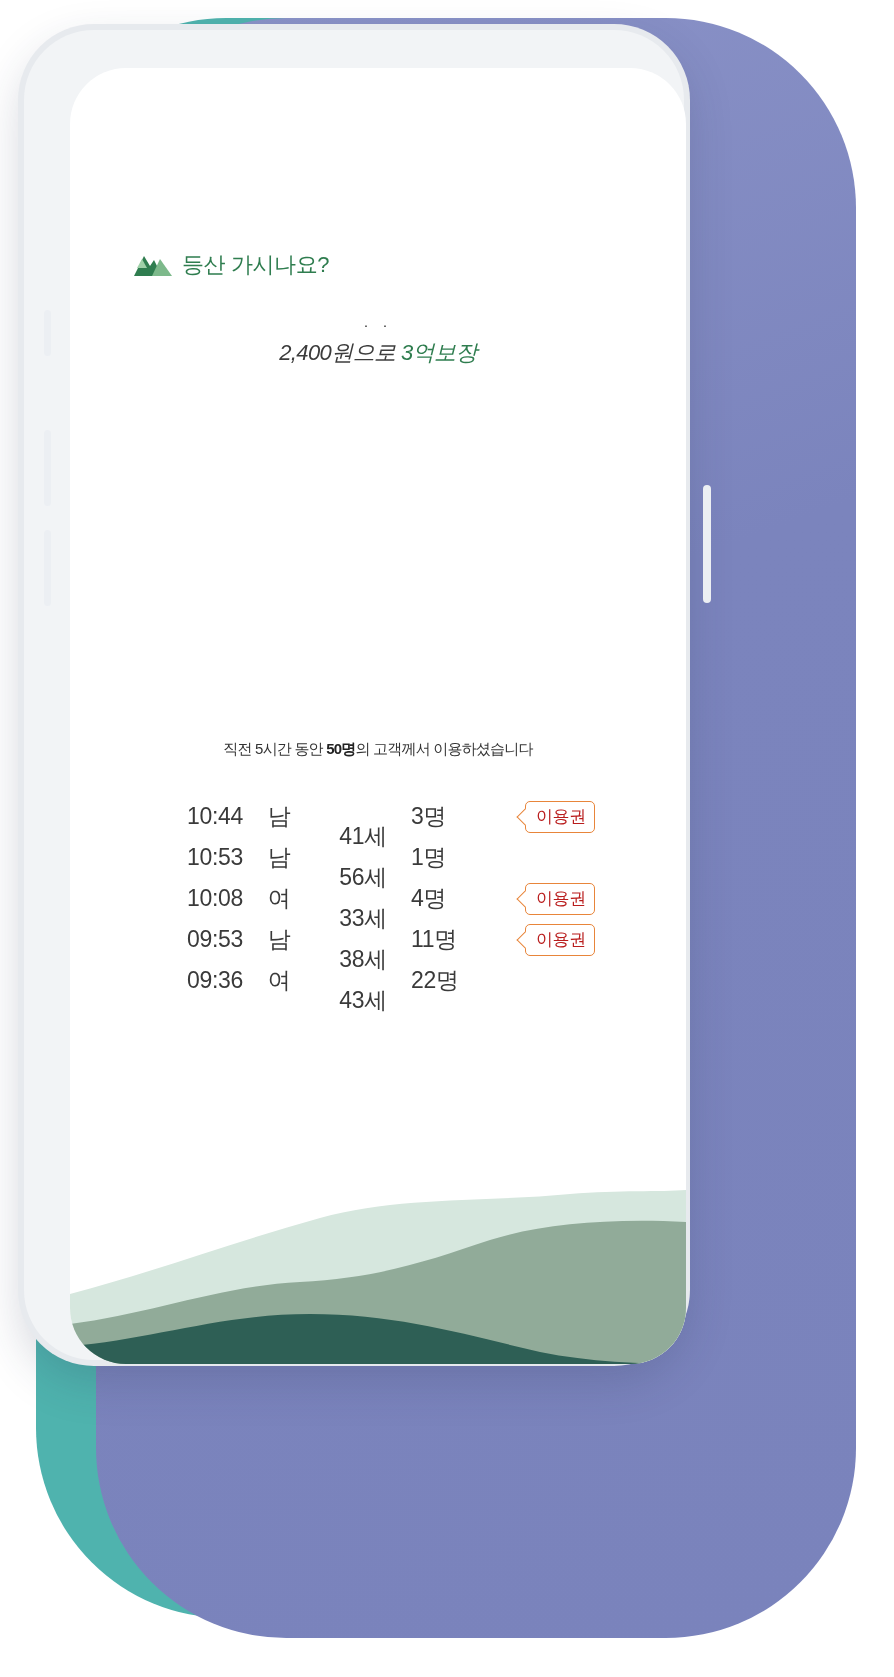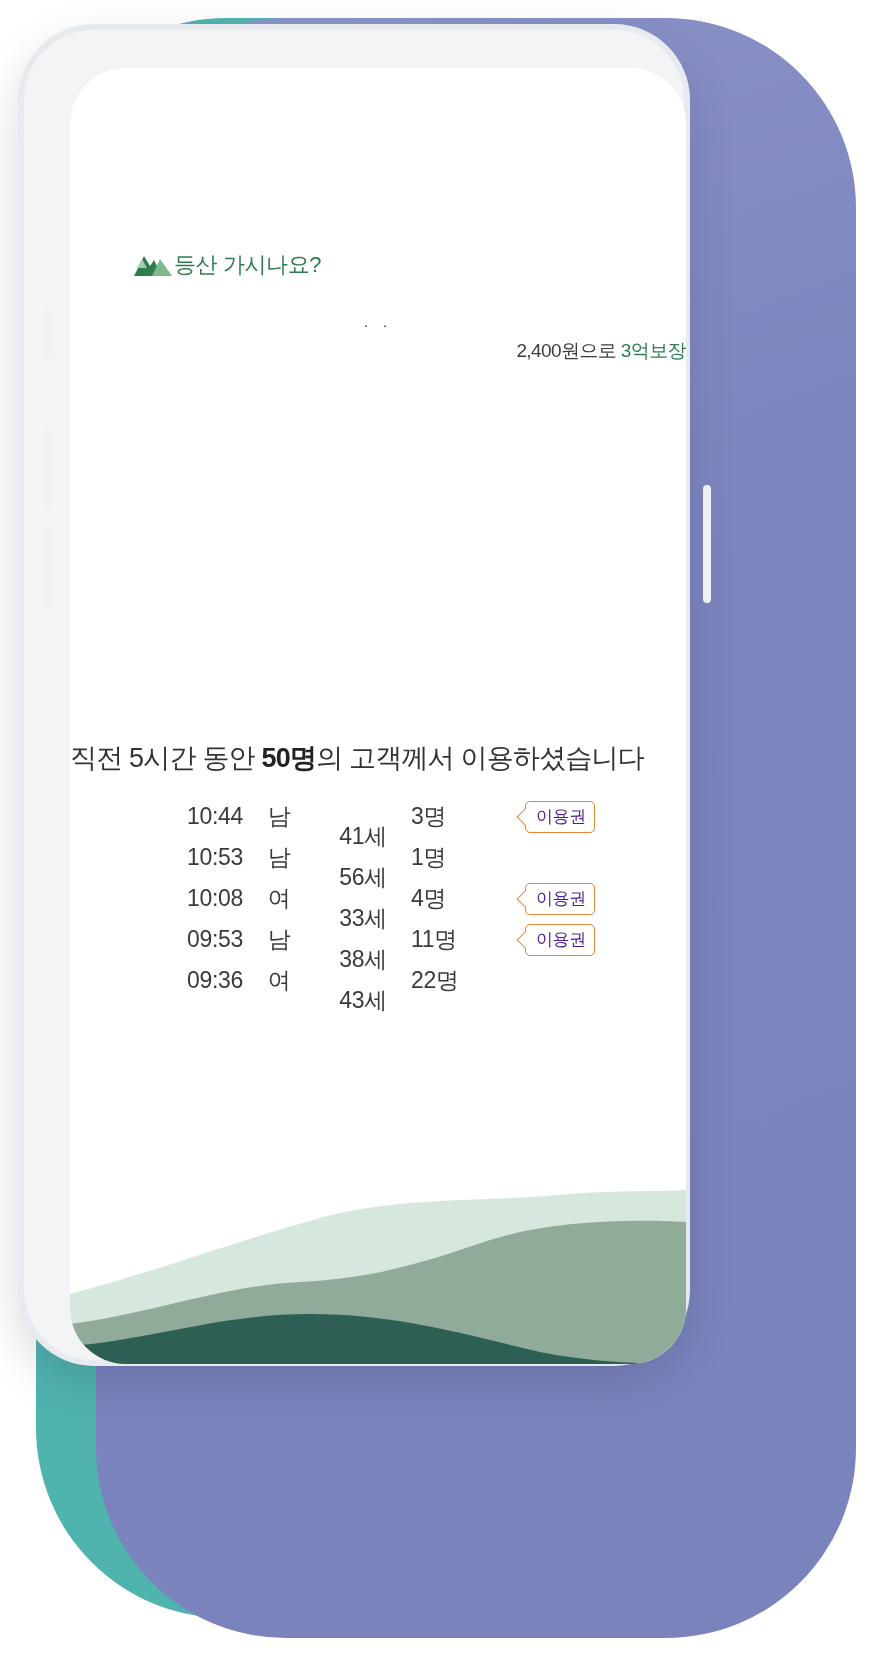--- a/index.html
+++ b/index.html
@@ -72,20 +72,21 @@
     position: absolute;
     inset: 0;
   }
 
   .brand-row {
     position: absolute;
     left: 60px;
     top: 178px;
     display: flex;
     align-items: flex-end;
+    gap: 8px;
   }
   .brand-icon { width: 44px; height: 36px; display: block; }
   .brand-text {
     font-size: 22px;
     color: #2f7d4f;
     font-weight: 400;
     letter-spacing: -0.4px;
     padding-bottom: 2px;
   }
 
@@ -98,24 +99,25 @@
     color: #2e2e2e;
     font-size: 15px;
     letter-spacing: 5px;
   }
 
   .headline-sub {
     position: absolute;
     left: 0;
     right: 0;
     top: 270px;
-    text-align: right;
-    font-size: 19px;
+    text-align: center;
+    font-size: 22px;
     color: #3c3c3c;
     letter-spacing: -0.6px;
+    font-style: italic;
   }
   .headline-sub .hl { color: #2f7d4f; }
 
   .headline-main {
     position: absolute;
     left: 0;
     right: 0;
     top: 320px;
     text-align: center;
     font-size: 34px;
@@ -139,21 +141,22 @@
     letter-spacing: -0.8px;
     font-family: "Liberation Sans", sans-serif;
     cursor: pointer;
   }
 
   .usage-summary {
     position: absolute;
     left: 0;
     right: 0;
     top: 672px;
-    font-size: 27px;
+    text-align: center;
+    font-size: 15px;
     color: #333;
     letter-spacing: -0.8px;
   }
   .usage-summary b { font-weight: bold; color: #222; }
 
   .usage-table {
     position: absolute;
     left: 55px;
     top: 728px;
     width: 510px;
@@ -170,21 +173,21 @@
   .c-gender { width: 72px; text-align: center; }
   .c-age { width: 96px; text-align: center; margin-top: 40px; }
   .c-count { width: 88px; text-align: left; padding-right: 12px; }
   .c-badge { width: 108px; padding-left: 14px; }
 
   .ticket-badge {
     position: relative;
     display: inline-block;
     border: 1px solid #e8853a;
     border-radius: 5px;
-    color: #4c1d95;
+    color: #b91c1c;
     font-size: 17px;
     padding: 3px 8px 4px 10px;
     letter-spacing: -0.4px;
     background: #fff;
   }
   .ticket-badge::before {
     content: "";
     position: absolute;
     left: -7px;
     top: 50%;

